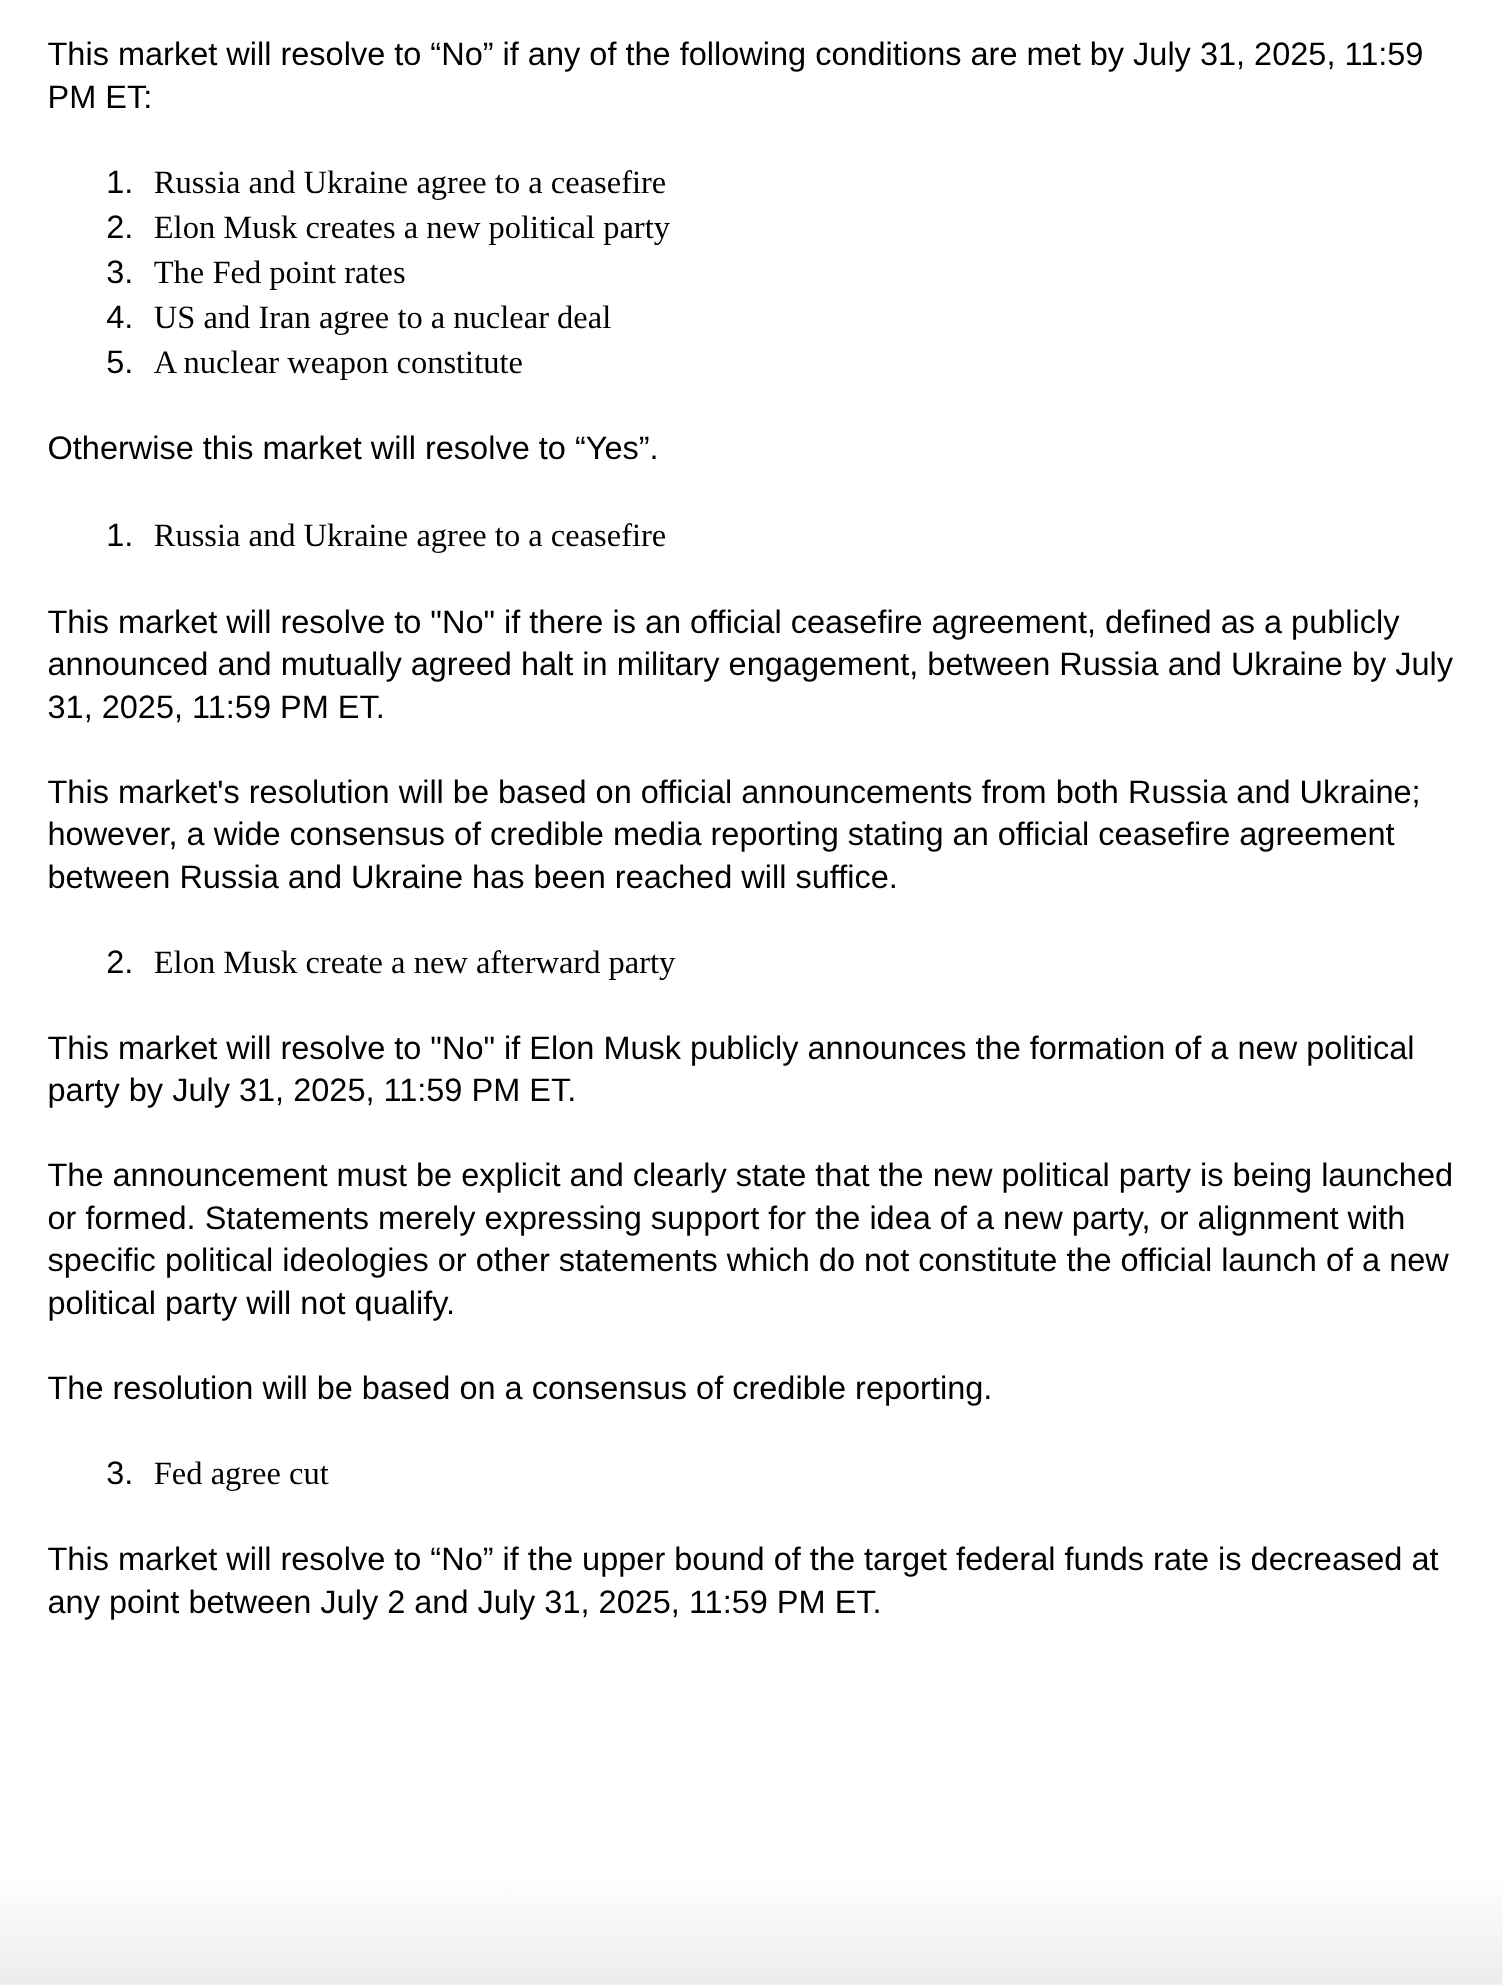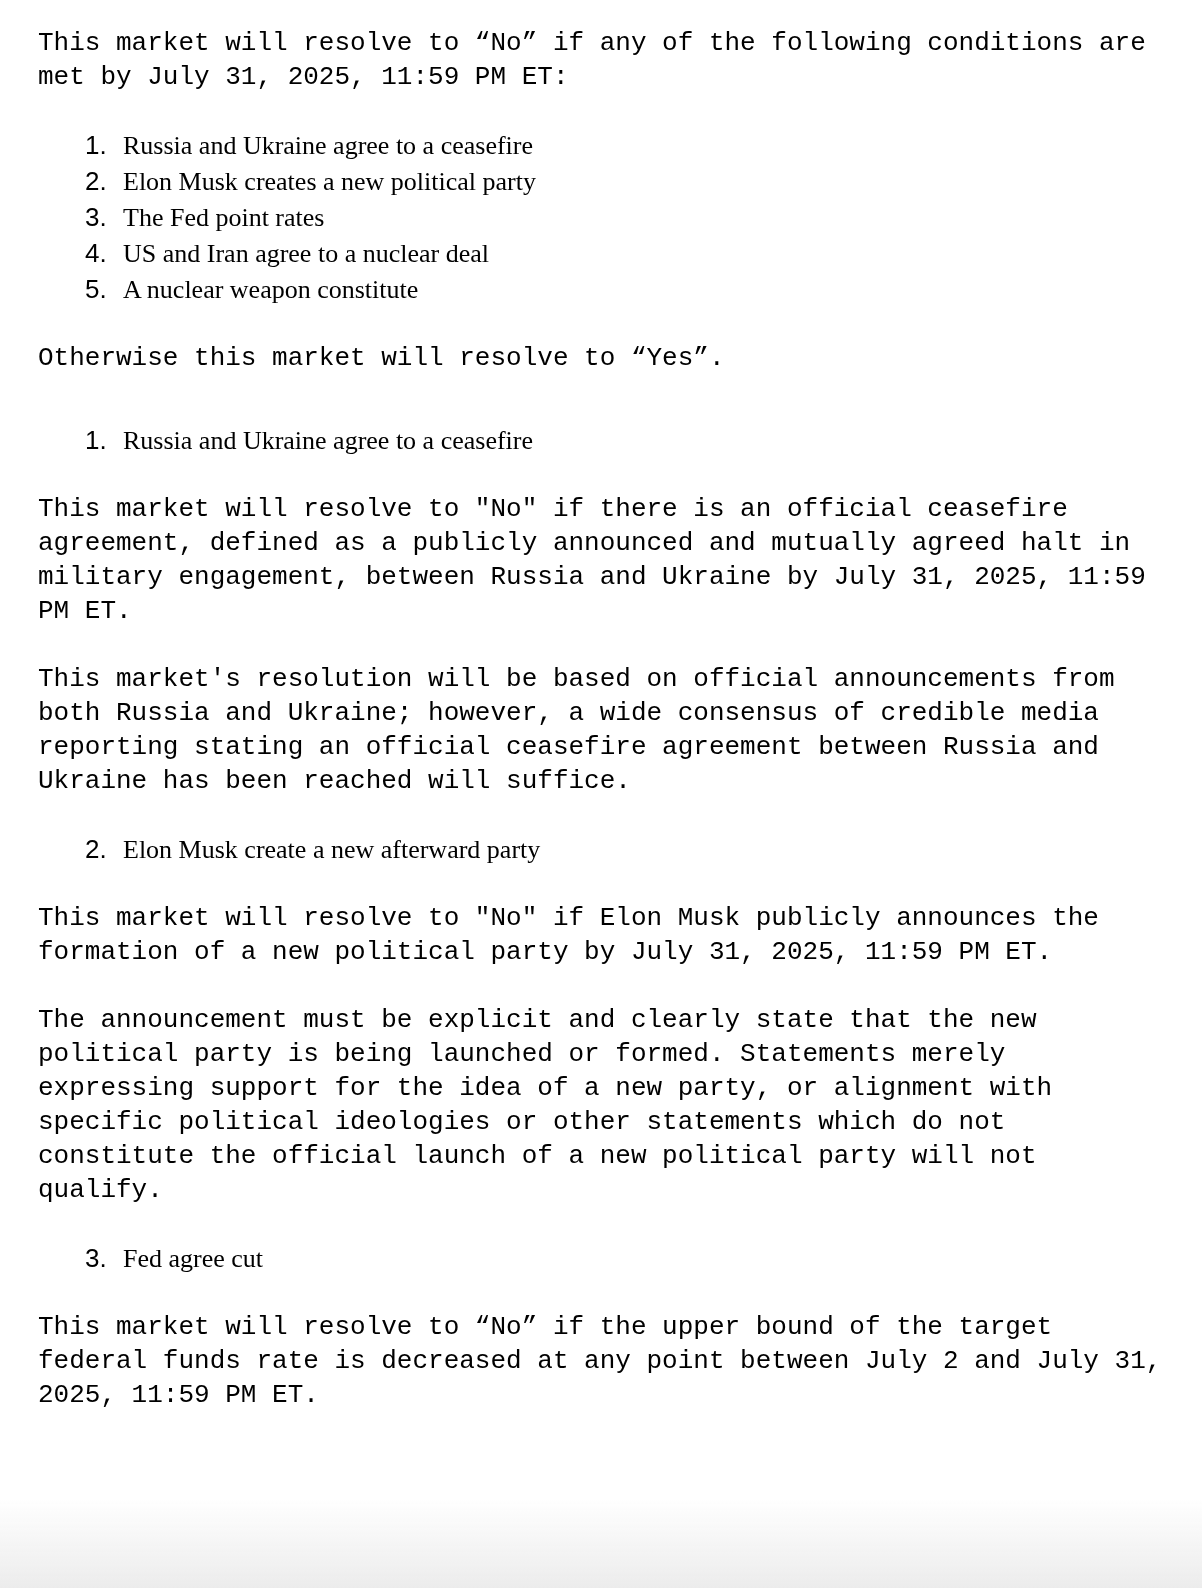--- a/index.html
+++ b/index.html
@@ -16,24 +16,23 @@
     font-size: 26px;
     line-height: 34px;
     color: #000000;
     -webkit-font-smoothing: antialiased;
   }
   .doc {
     padding: 26px 39px 0 38px;
   }
   .para {
     margin: 0 0 34px 0;
-    font-family: Liberation Mono, monospace;
   }
   .gap2 {
-    margin-bottom: 48px;
+    margin-bottom: 36px;
   }
   .cond-list {
     margin: 6px 0 34px 0;
     padding: 0;
     list-style: none;
   }
   .row {
     display: flex;
     align-items: baseline;
   }
@@ -100,20 +99,21 @@
   </div>
   <p class="para">This market will resolve to "No" if there is an official ceasefire agreement, defined as a publicly announced and mutually agreed halt in military engagement, between Russia and Ukraine by July 31, 2025, 11:59 PM ET.</p>
   <p class="para">This market's resolution will be based on official announcements from both Russia and Ukraine; however, a wide consensus of credible media reporting stating an official ceasefire agreement between Russia and Ukraine has been reached will suffice.</p>
 
   <div class="row heading">
     <span class="num">2.</span>
     <span class="txt">Elon Musk create a new afterward party</span>
   </div>
   <p class="para">This market will resolve to "No" if Elon Musk publicly announces the formation of a new political party by July 31, 2025, 11:59 PM ET.</p>
   <p class="para">The announcement must be explicit and clearly state that the new political party is being launched or formed. Statements merely expressing support for the idea of a new party, or alignment with specific political ideologies or other statements which do not constitute the official launch of a new political party will not qualify.</p>
+  <p class="para">The resolution will be based on a consensus of credible reporting.</p>
 
   <div class="row heading">
     <span class="num">3.</span>
     <span class="txt">Fed agree cut</span>
   </div>
   <p class="para">This market will resolve to “No” if the upper bound of the target federal funds rate is decreased at any point between July 2 and July 31, 2025, 11:59 PM ET.</p>
 
 </div>
 
 <div class="bottom-fade"></div>

